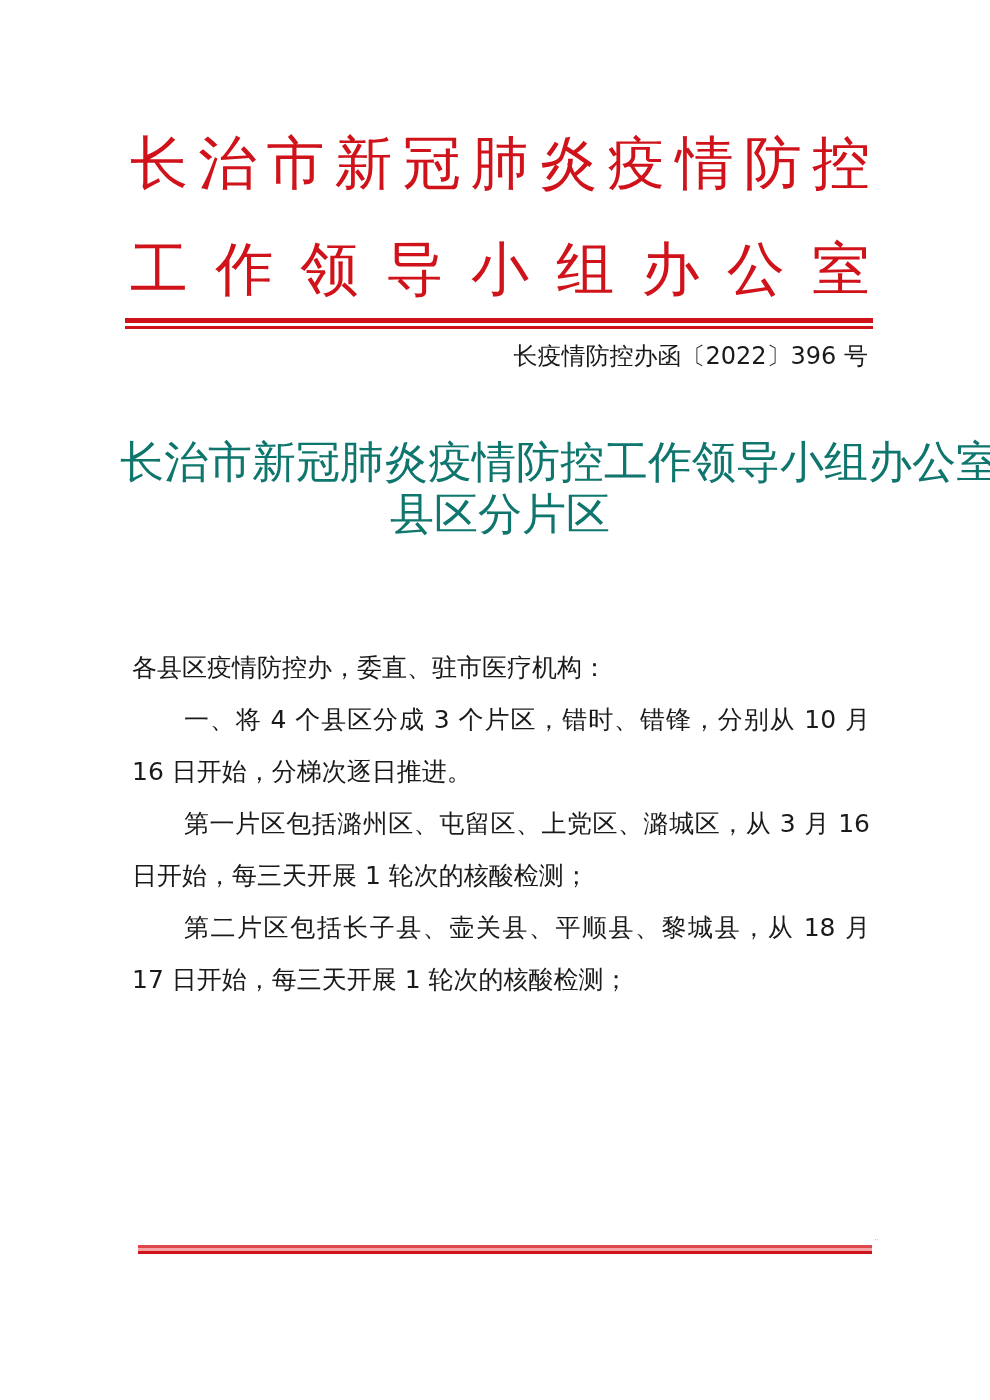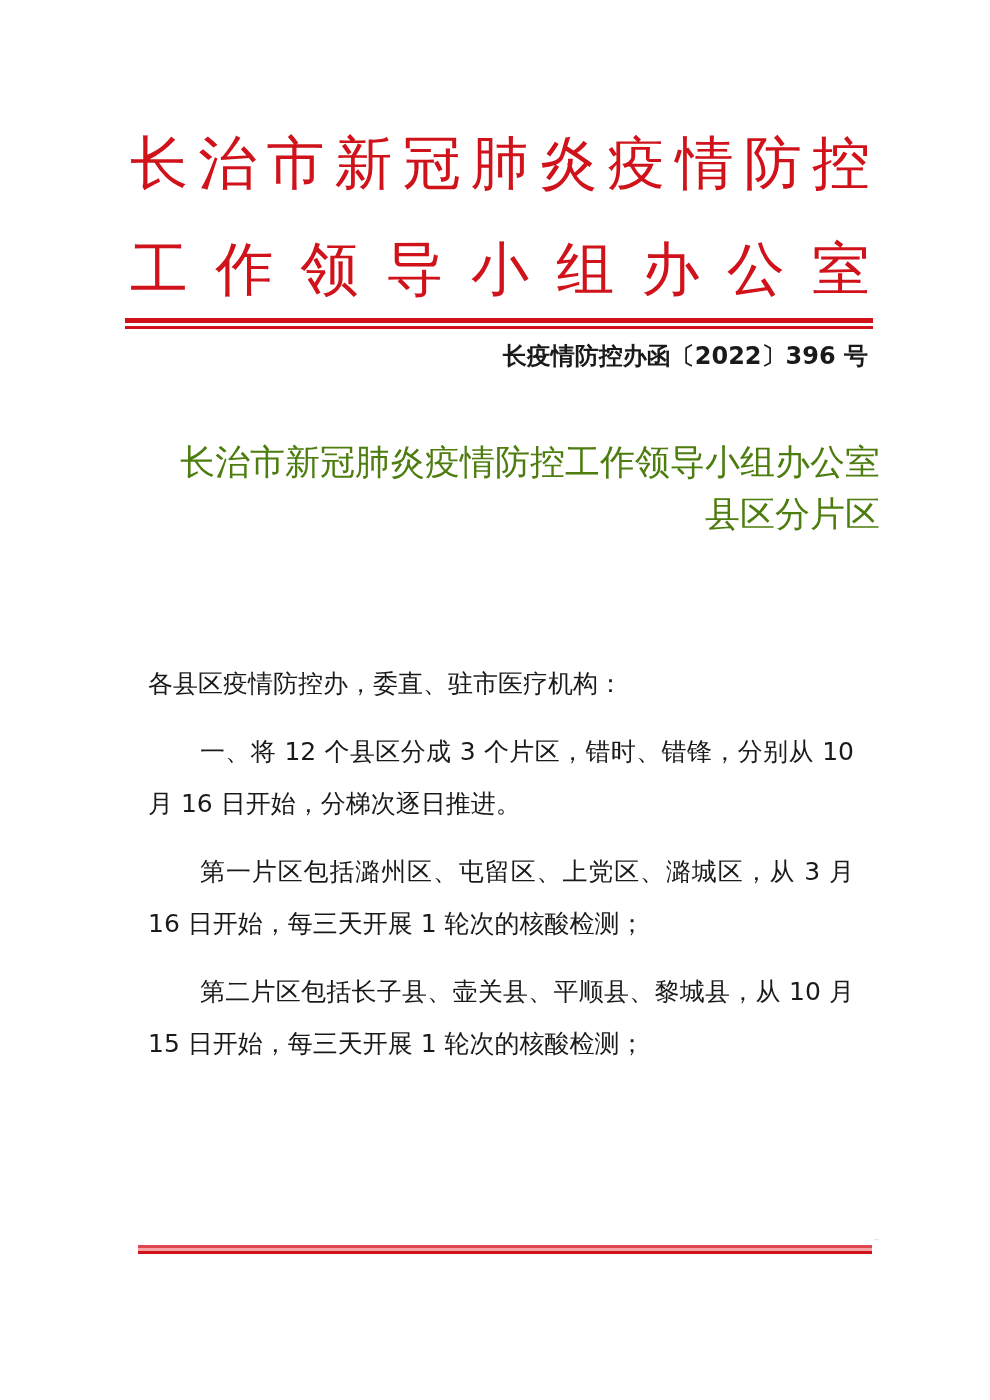--- a/index.html
+++ b/index.html
@@ -13,28 +13,28 @@
   .masthead span { display:inline-block; }
   .mh1 { top:128px; }
   .mh2 { top:234px; }
 
   .redrule { position:absolute; left:125px; width:748px; }
   .redrule .thick { height:5px; background:#d0121b; }
   .redrule .gap { height:3px; }
   .redrule .thin { height:3px; background:#d0121b; }
   .rule-top { top:318px; }
 
-  .docno { position:absolute; right:122px; top:340px; font-size:24px; line-height:32px; color:#1a1a1a;font-weight:bold; }
+  .docno { position:absolute; right:122px; top:340px; font-size:24px; line-height:32px; color:#1a1a1a; }
 
-  .title { position:absolute; left:120px; width:760px; top:436px; text-align:right;
-           font-size:35px; line-height:52px; color:#4d7c0f; }
+  .title { position:absolute; left:120px; width:760px; top:436px; text-align:center;
+           font-size:44px; line-height:52px; color:#0f766e; }
   .title div { white-space:nowrap; }
 
   .body { position:absolute; left:132px; width:738px; top:642px; font-size:25px; line-height:52px; color:#1a1a1a; }
-  .body p { margin:16px; text-align:justify; text-align-last:left; }
+  .body p { margin:0; text-align:justify; text-align-last:left; }
   .body p.indent { text-indent:52px; }
 
   .rule-bottom { position:absolute; left:138px; width:734px; top:1245px; }
   .rule-bottom .a { height:3px; background:#e0474c; }
   .rule-bottom .b { height:3px; background:#f4a3a6; }
   .rule-bottom .c { height:3px; background:#d0121b; }
   .corner-mark { position:absolute; left:874px; top:1236px; font-size:8px; color:#bbb; }
 </style>
 </head>
 <body>
@@ -74,23 +74,23 @@
 
   <div class="docno">长疫情防控办函〔2022〕396 号</div>
 
   <div class="title">
     <div>长治市新冠肺炎疫情防控工作领导小组办公室</div>
     <div>县区分片区</div>
   </div>
 
   <div class="body">
     <p>各县区疫情防控办，委直、驻市医疗机构：</p>
-    <p class="indent">一、将 12 个县区分成 3 个片区，错时、错锋，分别从 10 月 16 日开始，分梯次逐日推进。</p>
+    <p class="indent">一、将 4 个县区分成 3 个片区，错时、错锋，分别从 10 月 16 日开始，分梯次逐日推进。</p>
     <p class="indent">第一片区包括潞州区、屯留区、上党区、潞城区，从 3 月 16 日开始，每三天开展 1 轮次的核酸检测；</p>
-    <p class="indent">第二片区包括长子县、壶关县、平顺县、黎城县，从 10 月 15 日开始，每三天开展 1 轮次的核酸检测；</p>
+    <p class="indent">第二片区包括长子县、壶关县、平顺县、黎城县，从 18 月 17 日开始，每三天开展 1 轮次的核酸检测；</p>
   </div>
 
   <div class="rule-bottom">
     <div class="a"></div>
       <div class="b"></div>
       <div class="c"></div>
   </div>
   <div class="corner-mark">··</div>
 </div>
 

